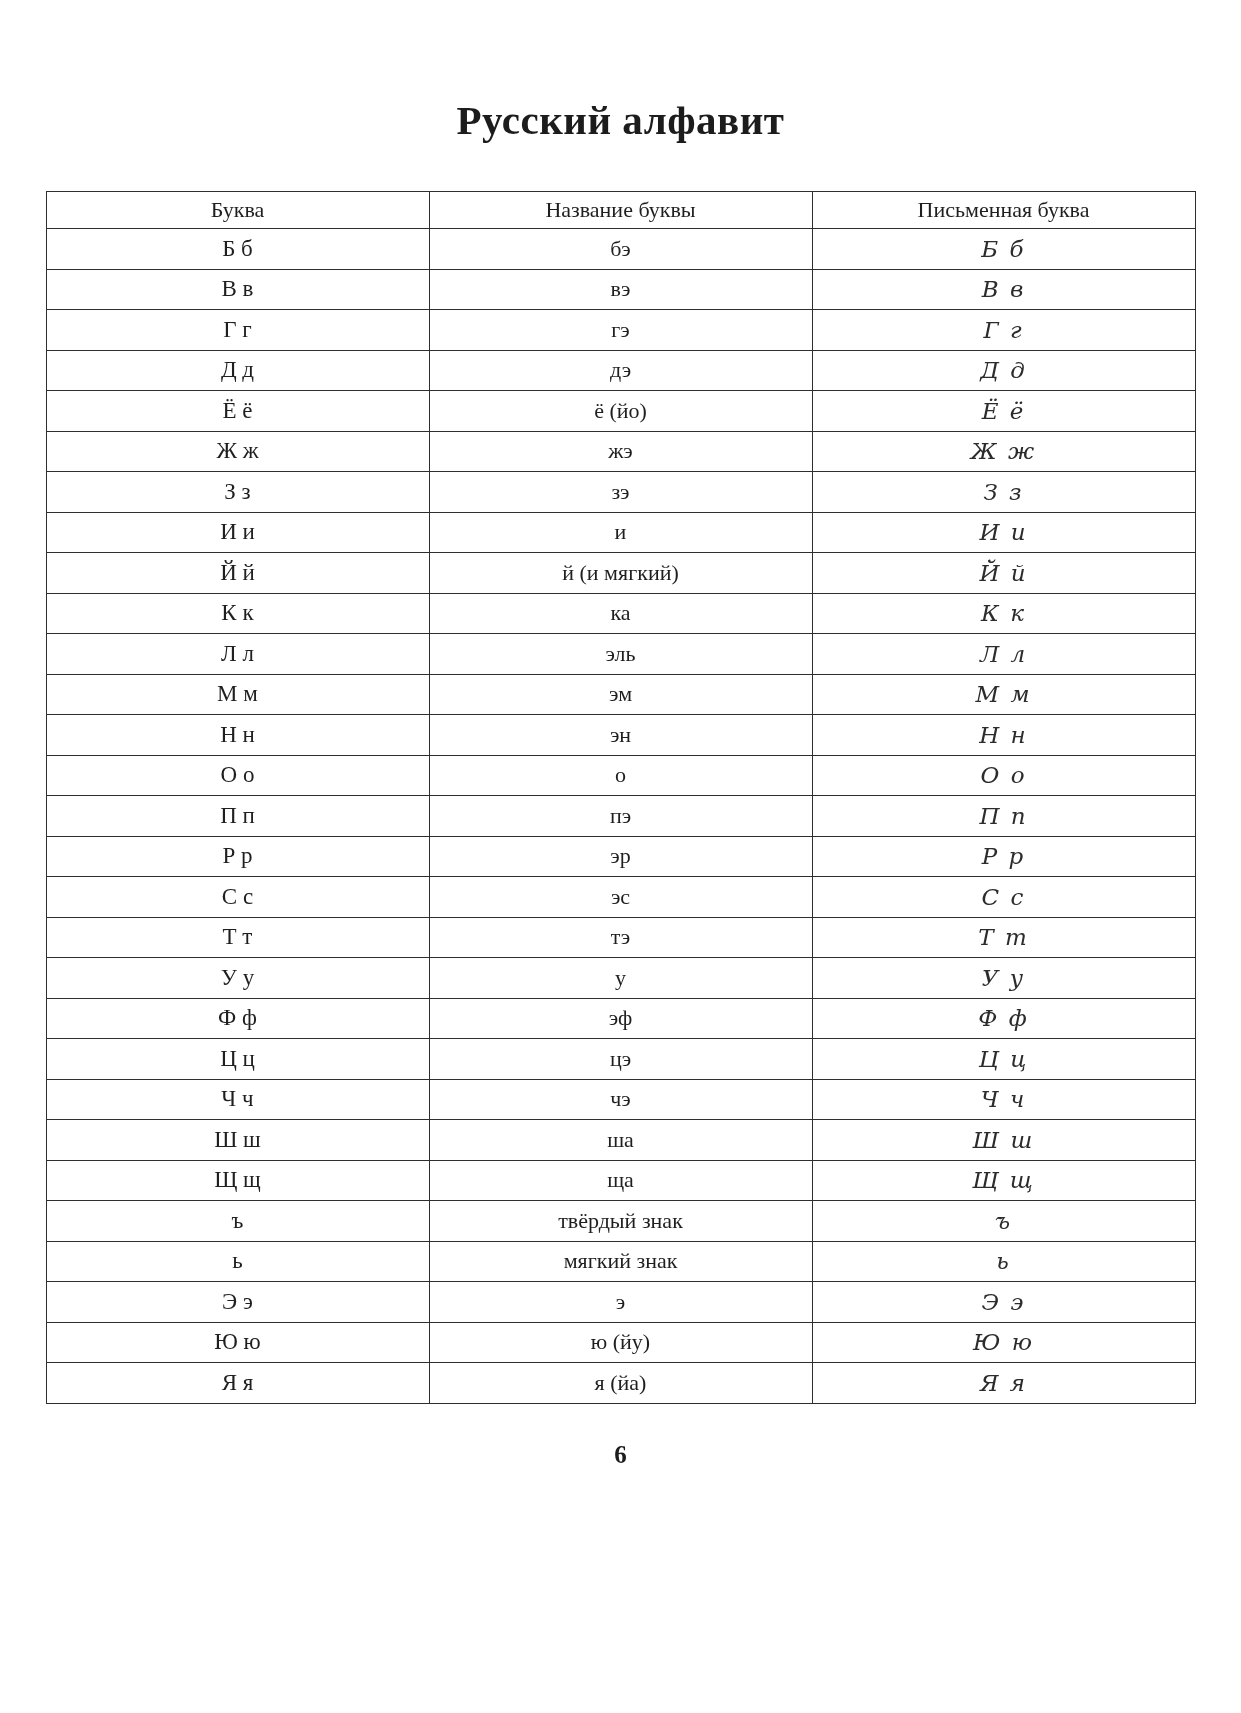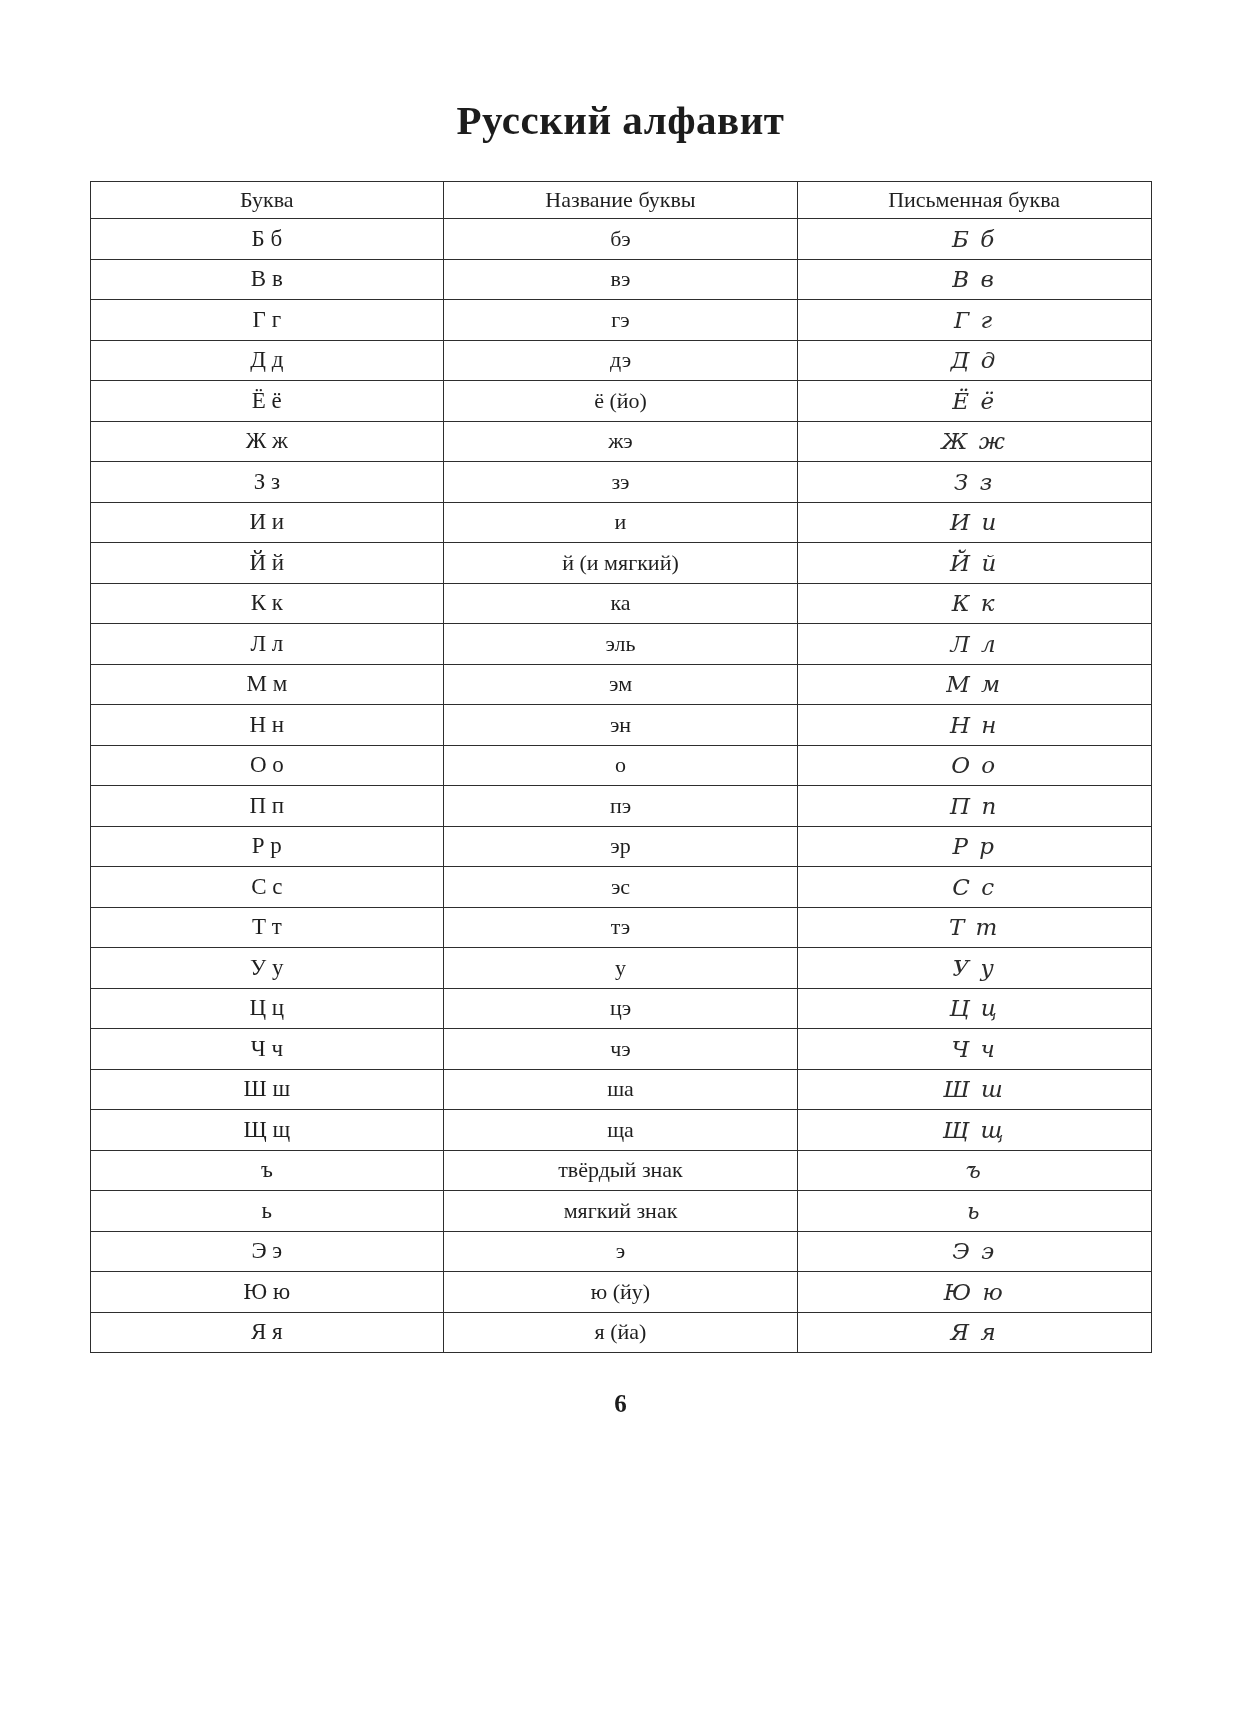--- a/index.html
+++ b/index.html
@@ -8,34 +8,34 @@
   }
   body {
     width: 1241px;
     height: 1713px;
     background: #ffffff;
     overflow: hidden;
     font-family: "Liberation Serif", "DejaVu Serif", serif;
     color: #1f1f1f;
   }
   .page {
-    width: 1062px;
+    width: 1150px;
     margin: 0 auto;
     padding-top: 96px;
   }
   .page-title {
     margin: 0;
     text-align: center;
     font-size: 41px;
     font-weight: bold;
     letter-spacing: 0.5px;
     color: #1c1c1c;
   }
   table.alphabet {
-    margin-top: 37px;
+    margin-top: 47px;
     width: 100%;
     border-collapse: collapse;
     table-layout: fixed;
   }
   table.alphabet th,
   table.alphabet td {
     border: 1.6px solid #2e2e2e;
     text-align: center;
     vertical-align: middle;
     padding: 0;
@@ -175,20 +175,25 @@
     <td class="c-letter">Т т</td>
     <td class="c-name">тэ</td>
     <td class="c-cursive">Т т</td>
   </tr>
         <tr>
     <td class="c-letter">У у</td>
     <td class="c-name">у</td>
     <td class="c-cursive">У у</td>
   </tr>
         <tr>
+    <td class="c-letter">Ф ф</td>
+    <td class="c-name">эф</td>
+    <td class="c-cursive">Ф ф</td>
+  </tr>
+        <tr>
     <td class="c-letter">Ц ц</td>
     <td class="c-name">цэ</td>
     <td class="c-cursive">Ц ц</td>
   </tr>
         <tr>
     <td class="c-letter">Ч ч</td>
     <td class="c-name">чэ</td>
     <td class="c-cursive">Ч ч</td>
   </tr>
         <tr>

